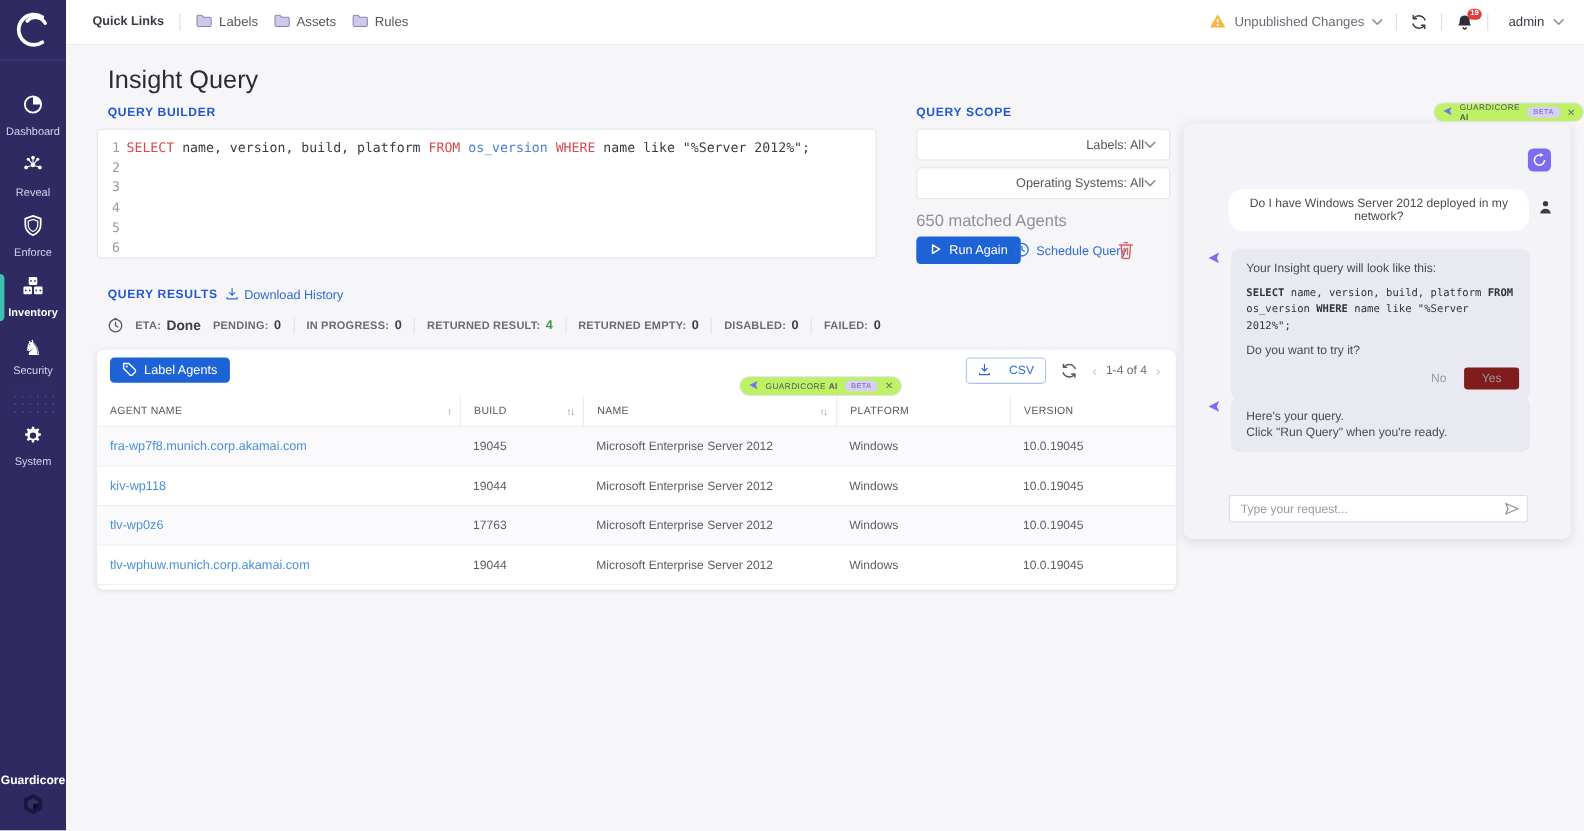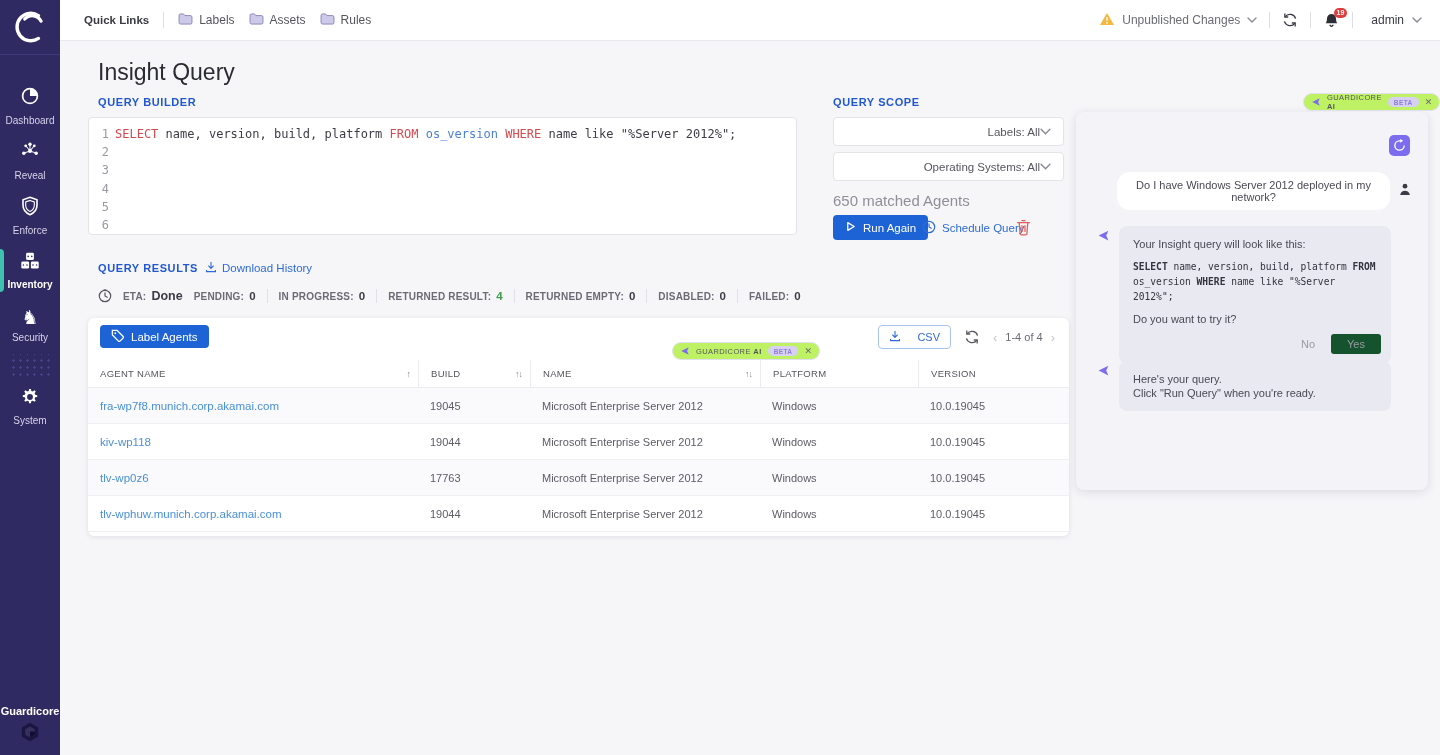--- a/index.html
+++ b/index.html
@@ -129,21 +129,21 @@
   .air1 { top:114px; } .air2 { top:249px; }
   .ai-avatar { margin-top:2px; flex:none; }
   .ai-bubble { width:272px; background:#e9e9f1; border-radius:8px; padding:11px 10px 10px 14px;
                font-size:11px; color:#4a4a55; line-height:1.3; }
   .ai-code { font-family:"DejaVu Sans Mono","Liberation Mono",monospace; font-size:9.6px; color:#33333d;
              white-space:pre-wrap; line-height:15px; margin:8px 0; }
   .ai-code b { font-weight:bold; }
   .yn-row { display:flex; justify-content:flex-end; align-items:center; gap:6px; margin-top:7px; }
   .btn-no { background:transparent; border:none; color:#9a9aa3; font-size:11px; padding:3px 10px;
             cursor:pointer; font-family:inherit; }
-  .btn-yes { background:#14532d; border:none; border-radius:3px; color:#9a9aa3; font-size:11px;
+  .btn-yes { background:#7f1d1d; border:none; border-radius:3px; color:#9a9aa3; font-size:11px;
              padding:4px 16px; cursor:pointer; font-family:inherit; }
   .chat-input-wrap { position:absolute; left:41px; top:338px; width:272px; height:25px; }
   .chat-input { width:100%; height:100%; border:1px solid #dcdce4; border-radius:3px; padding:0 30px 0 10px;
                 font-size:11px; color:#3c3c46; font-family:inherit; background:#fff; }
   .chat-input::placeholder { color:#9a9aa5; }
   .send-btn { position:absolute; right:7px; top:6px; cursor:pointer; display:inline-flex; }
 </style>
 </head>
 <body>
 
@@ -530,13 +530,21 @@
   <div class="ai-row air2">
     <span class="ai-avatar"><svg width="13" height="13" viewBox="0 0 12 12">
           <path d="M10.5 1.5 1.5 6l9 4.5-2-4.5z" fill="#7b6cf0"></path>
         </svg></span>
     <div class="ai-bubble">
       <div>Here's your query.</div>
       <div>Click "Run Query" when you're ready.</div>
     </div>
   </div>
 
+  <div class="chat-input-wrap">
+    <input class="chat-input" type="text" placeholder="Type your request..." style="">
+    <span class="send-btn">
+        <svg width="15" height="13" viewBox="0 0 16 14">
+          <path d="M2 1.8 14 7 2 12.2l2.2-5.2z" fill="none" stroke="#8f8f9c" stroke-width="1.2" stroke-linejoin="round"></path>
+        </svg>
+      </span>
+  </div>
 </div>
 
 </body></html>

